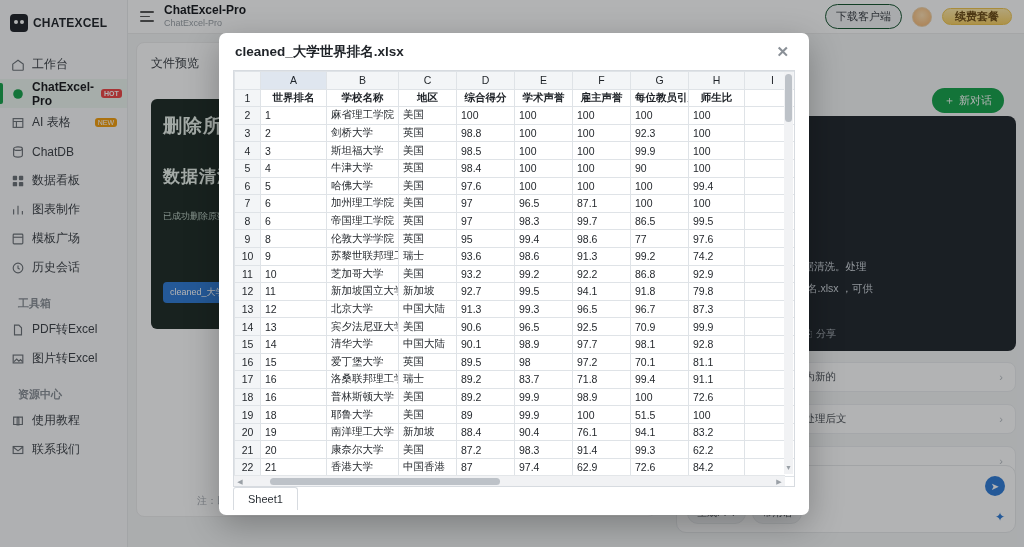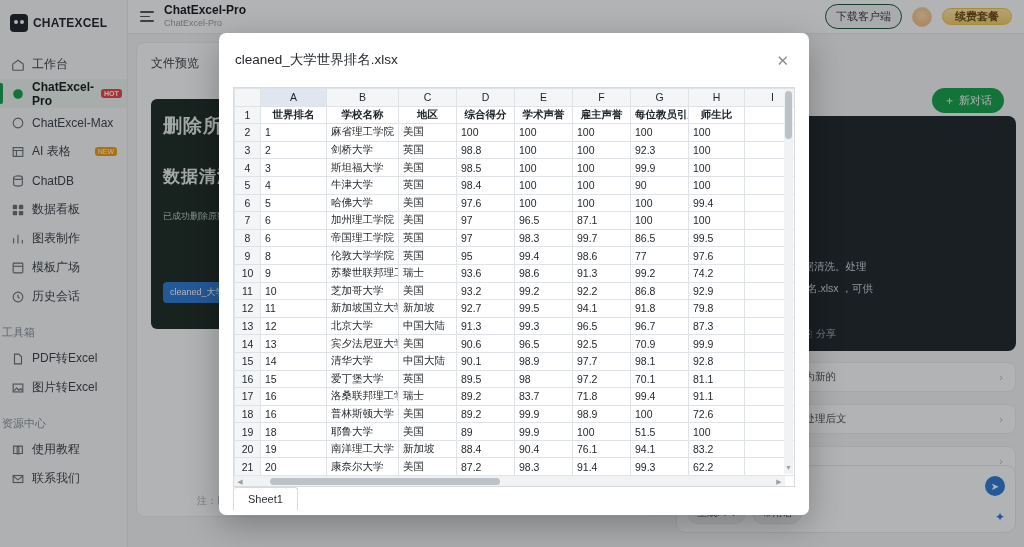--- a/index.html
+++ b/index.html
@@ -54,22 +54,22 @@
   .nav-item.active .ico { color:#16a34a; }
   .badge-hot {
     font-size:7px; color:#fff; background:#ef4444; border-radius:3px;
     padding:1px 3px; line-height:1.1; margin-left:auto;
   }
   .badge-new {
     font-size:7px; color:#fff; background:#f59e0b; border-radius:3px;
     padding:1px 3px; line-height:1.1; margin-left:auto;
   }
   .sec-title {
-    font-size:11px; color:#888e95; font-weight:normal;
-    padding:0 2px; margin:14px 0 4px;
+    font-size:11px; color:#888e95; font-weight:bold;
+    padding:0 18px; margin:14px 0 4px;
   }
   .collapse-bar {
     margin-top:auto; height:34px; border-top:1px solid #eceef0;
     display:flex; align-items:center; justify-content:center; gap:6px;
     font-size:11px; color:#4b5158; cursor:pointer;
   }
 
   
   .topbar {
     position:absolute; left:128px; top:0; right:0; height:34px;
@@ -167,22 +167,22 @@
   
   .overlay {
     position:absolute; inset:0; background:rgba(15,18,22,.32);
   }
   .modal {
     position:absolute; left:219px; top:33px; width:590px; height:482px;
     background:#fff; border-radius:7px; box-shadow:0 10px 34px rgba(0,0,0,.28);
     display:flex; flex-direction:column;
   }
   .modal-head {
-    height:54px; display:flex; align-items:center; padding:0 16px;
-    font-size:13.5px; color:#1f2328;
+    height:37px; display:flex; align-items:center; padding:0 16px;
+    font-size:13.5px; color:#1f2328;font-weight:bold;
   }
   .modal-close {
     margin-left:auto; color:#8a9097; font-size:15px; cursor:pointer;
     line-height:1; padding:2px 4px;
   }
   .sheet-wrap {
     margin:0 14px; flex:1; border:1px solid #d7dbe0; border-top:1px solid #d7dbe0;
     position:relative; overflow:hidden; background:#fff;
   }
   table.grid { border-collapse:collapse; table-layout:fixed; width:100%; }
@@ -246,28 +246,20 @@
       <span>工作台</span>
     </div>
     <div class="nav-item active">
       <span class="ico">
           <svg viewBox="0 0 16 16" fill="currentColor">
             <circle cx="8" cy="8" r="5.5"></circle>
           </svg>
         </span>
       <span>ChatExcel-Pro</span>
       <span class="badge-hot">HOT</span>
-    </div>
-    <div class="nav-item">
-      <span class="ico">
-          <svg viewBox="0 0 16 16" fill="none" stroke="currentColor" stroke-width="1.3">
-            <circle cx="8" cy="8" r="5.5"></circle>
-          </svg>
-        </span>
-      <span>ChatExcel-Max</span>
     </div>
     <div class="nav-item">
       <span class="ico">
           <svg viewBox="0 0 16 16" fill="none" stroke="currentColor" stroke-width="1.3">
             <rect x="2.5" y="3" width="11" height="10"></rect>
             <path d="M2.5 6.3h11M6.2 6.3V13"></path>
           </svg>
         </span>
       <span>AI 表格</span>
       <span class="badge-new">NEW</span>

